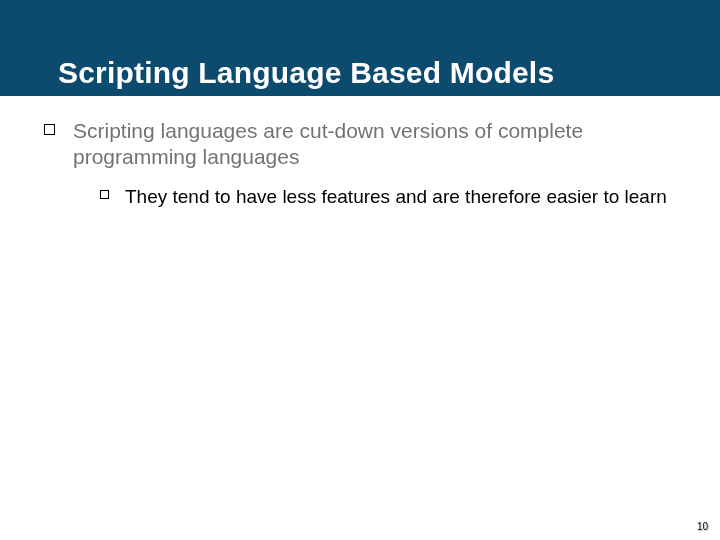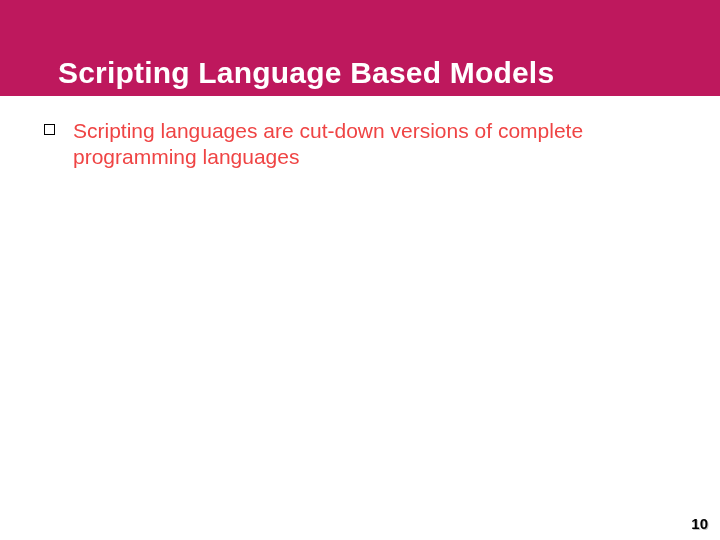--- a/index.html
+++ b/index.html
@@ -5,21 +5,21 @@
   * { margin: 0; padding: 0; box-sizing: border-box; }
   html, body { width: 720px; height: 540px; overflow: hidden; }
   body {
     font-family: Arial, Helvetica, sans-serif;
     background: #ffffff;
     position: relative;
   }
   .header-band {
     width: 100%;
     height: 96px;
-    background: #be185d;
+    background: #0c4a6e;
     display: flex;
     align-items: flex-end;
     padding-bottom: 6px;
     padding-left: 58px;
   }
   .slide-title {
     font-size: 30px;
     font-weight: bold;
     color: #ffffff;
     letter-spacing: 0.2px;
@@ -36,21 +36,21 @@
     flex: 0 0 auto;
     width: 11px;
     height: 11px;
     border: 1.5px solid #000;
     margin-top: 6px;
     margin-right: 18px;
     background: #fff;
   }
   .bullet-l1 .text {
     font-size: 21px;
-    color: #ef4444;
+    color: #737373;
     line-height: 1.25;
   }
   .bullet-l2 {
     display: flex;
     align-items: flex-start;
     margin-left: 56px;
     margin-top: 14px;
     margin-bottom: 6px;
   }
   .bullet-l2 .marker {
@@ -65,41 +65,45 @@
   .bullet-l2 .text {
     font-size: 19px;
     color: #000;
     line-height: 1.25;
   }
   .group-gap { height: 30px; }
   .page-number {
     position: absolute;
     right: 12px;
     bottom: 8px;
-    font-size: 15px;
-    font-weight: bold;
+    font-size: 10px;
+    font-weight: normal;
     color: #000;
     text-shadow: 1px 1px 0 #c0c0c0;
     text-align: right;
   }
 </style>
 </head>
 <body>
 
 <div class="header-band">
   <div class="slide-title">Scripting Language Based Models</div>
 </div>
 
 <div class="content">
 
   <div class="bullet-l1">
     <div class="marker"></div>
     <div class="text">Scripting languages are cut-down versions of complete programming languages</div>
   </div>
 
+  <div class="bullet-l2">
+    <div class="marker"></div>
+    <div class="text">They tend to have less features and are therefore easier to learn</div>
+  </div>
 
   <div class="group-gap"></div>
 
 
 
 </div>
 
 <div class="page-number">10</div>
 
 </body></html>

